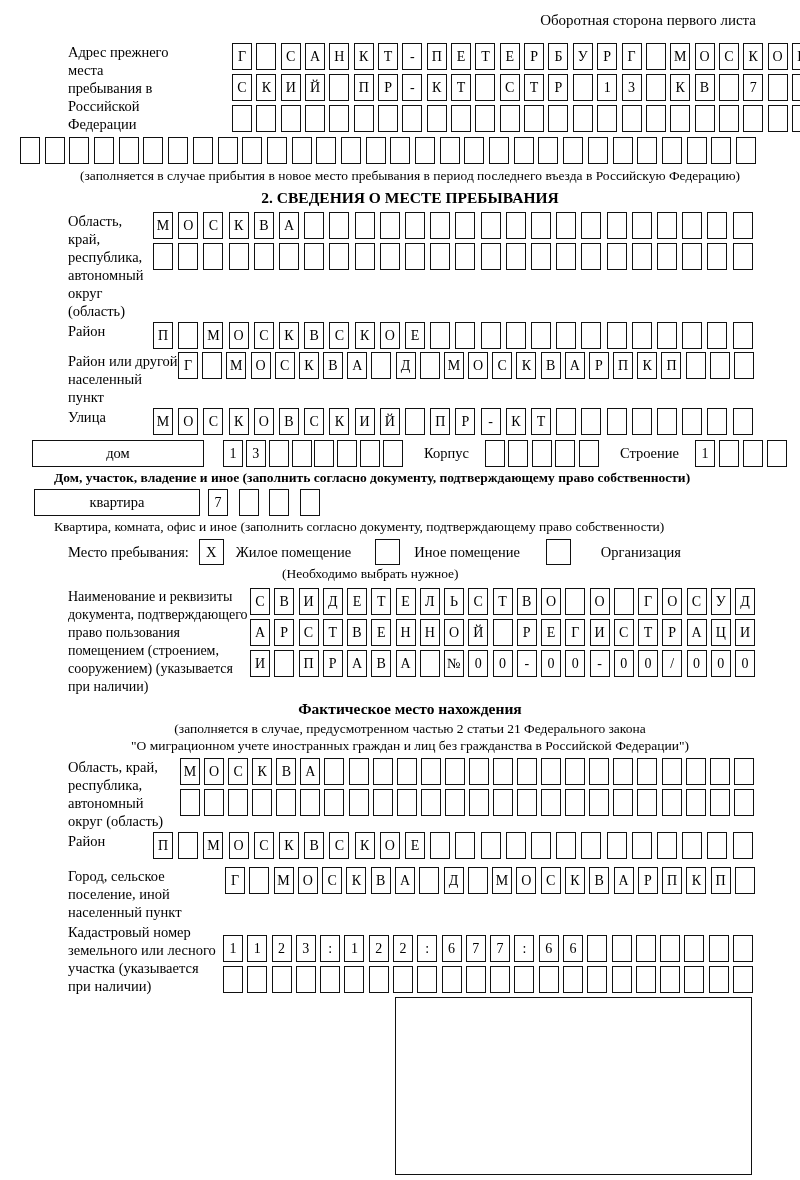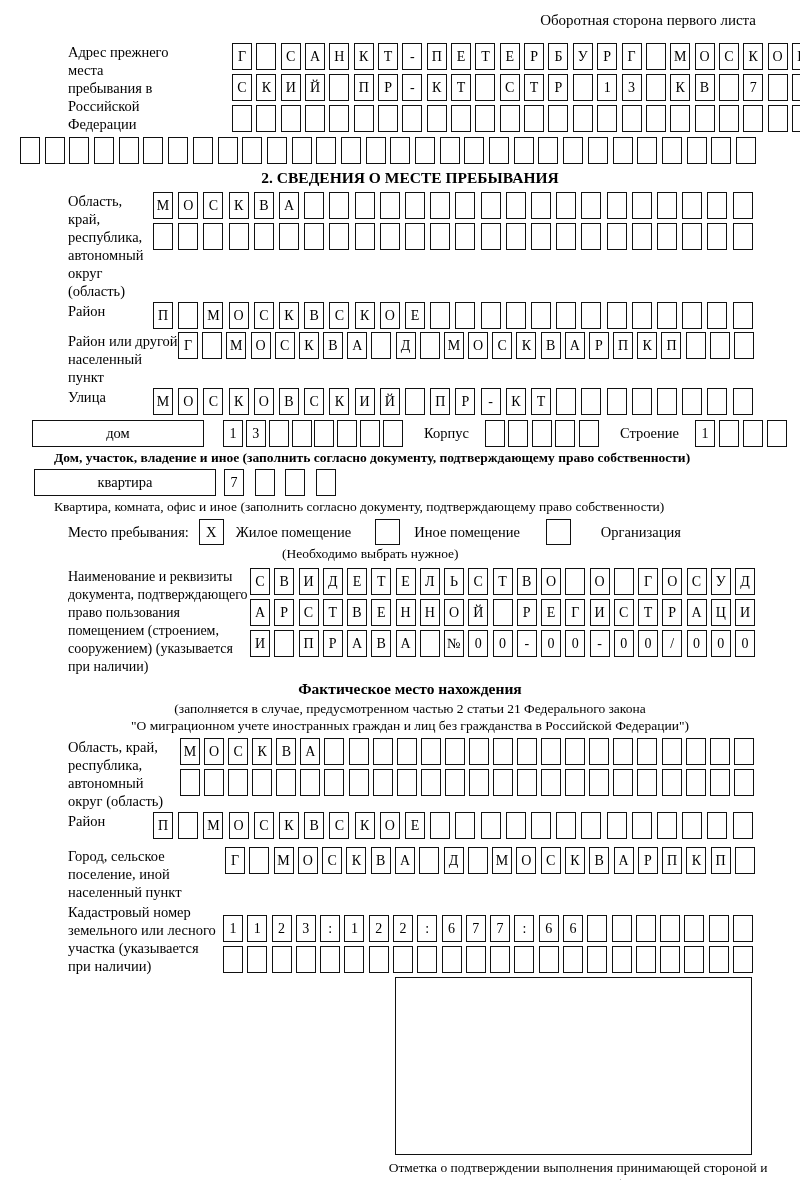--- a/index.html
+++ b/index.html
@@ -140,20 +140,21 @@
       <span class="bx"></span>
       <span class="bx"></span>
       <span class="bx"></span>
       <span class="bx"></span>
       <span class="bx"></span>
       <span class="bx"></span>
       <span class="bx"></span>
       <span class="bx"></span>
       <span class="bx"></span>
     </div>
+  <div class="note" style="margin-top:3px;">(заполняется в случае прибытия в новое место пребывания в период последнего въезда в Российскую Федерацию)</div>
 
   <div class="h2">2. СВЕДЕНИЯ О МЕСТЕ ПРЕБЫВАНИЯ</div>
 
   <div class="frow" style="margin-top:5px;">
     <div class="flabel" style="width:85px;">Область, край, республика, автономный округ (область)</div>
     <div class="bcol">
       <div class="boxrow" style="width:600px;">
           <span class="bx">М</span>
           <span class="bx">О</span>
           <span class="bx">С</span>
@@ -324,21 +325,21 @@
     <div class="boxrow" style="width:92px;margin-left:5px;">
         <span class="bx">1</span>
         <span class="bx"></span>
         <span class="bx"></span>
         <span class="bx"></span>
       </div>
   </div>
   <div class="caption" style="margin-top:2px;font-weight:bold;">Дом, участок, владение и иное (заполнить согласно документу, подтверждающему право собственности)</div>
 
   <div class="frow" style="margin-top:3px;margin-left:14px;align-items:center;">
-    <div class="wbox" style="width:182px;">
+    <div class="wbox" style="width:166px;">
         <span>квартира</span>
       </div>
     <div class="boxrow" style="width:112px;margin-left:8px;">
         <span class="bx">7</span>
         <span class="bx"></span>
         <span class="bx"></span>
         <span class="bx"></span>
       </div>
   </div>
   <div class="caption" style="margin-top:2px;">Квартира, комната, офис и иное (заполнить согласно документу, подтверждающему право собственности)</div>

